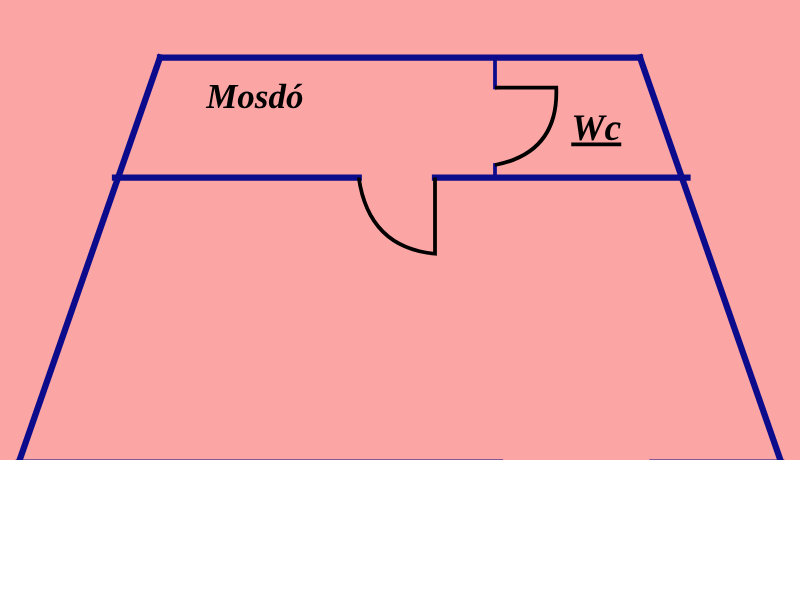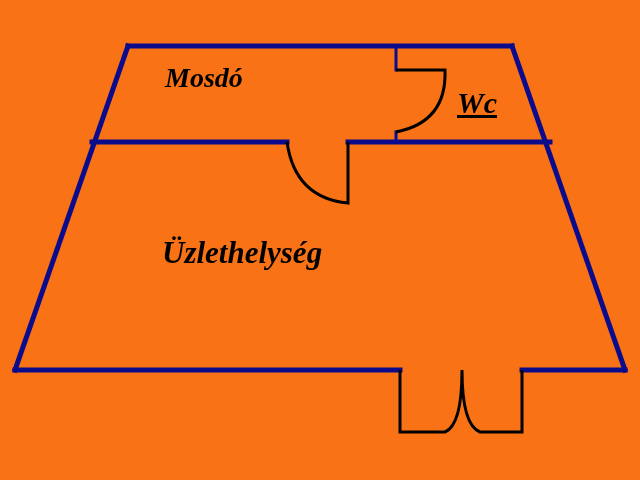--- a/index.html
+++ b/index.html
@@ -1,16 +1,16 @@
 <!DOCTYPE html>
 <html><head>
   <meta charset="utf-8">
   <style>
     html, body { margin: 0; padding: 0; background: #ffffff; }
-    .canvas { position: relative; width: 640px; height: 480px; background: #f97316; overflow: hidden; }
+    .canvas { position: relative; width: 640px; height: 368px; background: #fca5a5; overflow: hidden; }
     svg { position: absolute; left: 0; top: 0; }
     .label {
       position: absolute;
       font-family: "Liberation Serif", "DejaVu Serif", serif;
       font-style: italic;
       font-weight: bold;
       color: #000000;
       white-space: nowrap;
       line-height: 1;
     }
@@ -50,14 +50,13 @@
       <path d="M396 70 L445 70 Q447 122 396 132"></path>
 
       <path d="M287 142 Q295 198 348 203 L348 142"></path>
 
       <path d="M400 370 L400 432 L445 432 Q462 425 462 370 Q462 425 480 432 L522 432 L522 370"></path>
     </g>
   </svg>
 
   <div class="label lbl-mosdo">Mosdó</div>
   <div class="label lbl-wc">Wc</div>
-  <div class="label lbl-uzlet">Üzlethelység</div>
 </div>
 
 </body></html>

